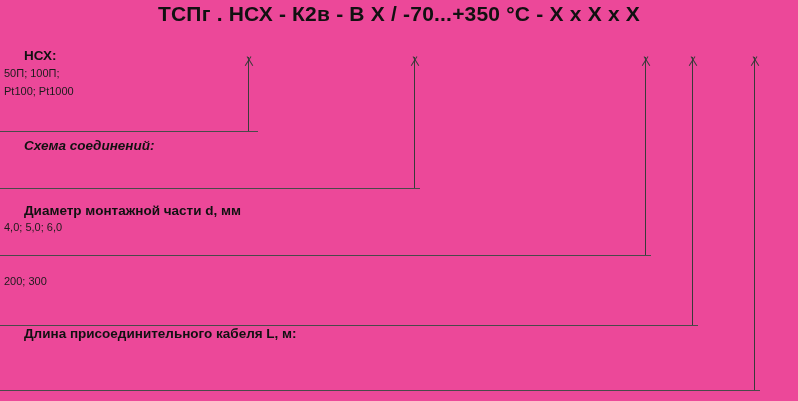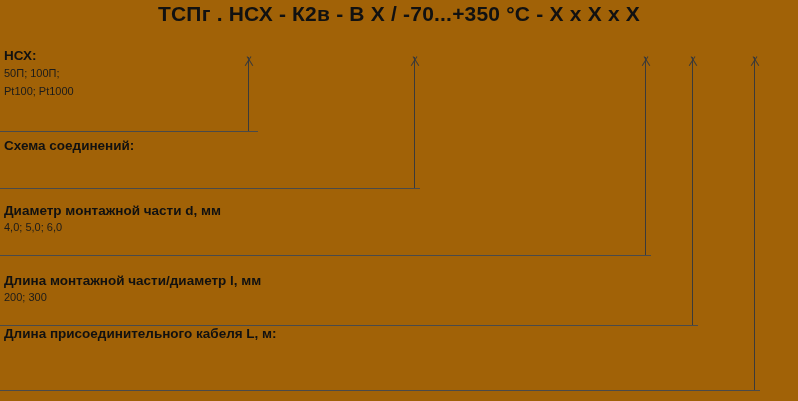--- a/index.html
+++ b/index.html
@@ -4,21 +4,21 @@
 <style>
   html, body {
     margin: 0;
     padding: 0;
     background: #ffffff;
   }
   #page {
     position: relative;
     width: 798px;
     height: 401px;
-    background: #a16207;
+    background: #ec4899;
     font-family: "Liberation Sans", sans-serif;
     color: #1b1b1b;
     overflow: hidden;
   }
   
   #title {
     position: absolute;
     left: 0;
     top: 2px;
     width: 798px;
@@ -33,20 +33,21 @@
   .block {
     position: absolute;
     left: 4px;
   }
   .block .heading {
     font-size: 13.5px;
     font-weight: bold;
     line-height: 16px;
     color: #111111;
     white-space: nowrap;
+    margin-left: 20px;
   }
   .block .values {
     font-size: 11px;
     font-weight: normal;
     line-height: 17px;
     color: #1b1b1b;
     white-space: nowrap;
   }
   .block .values.multi {
     line-height: 18px;
@@ -132,31 +133,30 @@
     <span class="l"></span>
     <span class="r"></span>
   </div>
 
   <div class="block" style="top:48px;">
     <div class="heading">НСХ:</div>
     <div class="values multi">50П; 100П;</div>
     <div class="values multi">Pt100; Pt1000</div>
   </div>
 
-  <div class="block" style="top:138px;">
+  <div class="block" style="top:138px;font-style:italic;">
     <div class="heading">Схема соединений:</div>
   </div>
 
   <div class="block" style="top:203px;">
     <div class="heading">Диаметр монтажной части d, мм</div>
     <div class="values">4,0; 5,0; 6,0</div>
   </div>
 
   <div class="block" style="top:273px;">
-    <div class="heading">Длина монтажной части/диаметр l, мм</div>
     <div class="values">200; 300</div>
   </div>
 
   <div class="block" style="top:326px;">
     <div class="heading">Длина присоединительного кабеля L, м:</div>
   </div>
 
 </div>
 
 </body></html>

